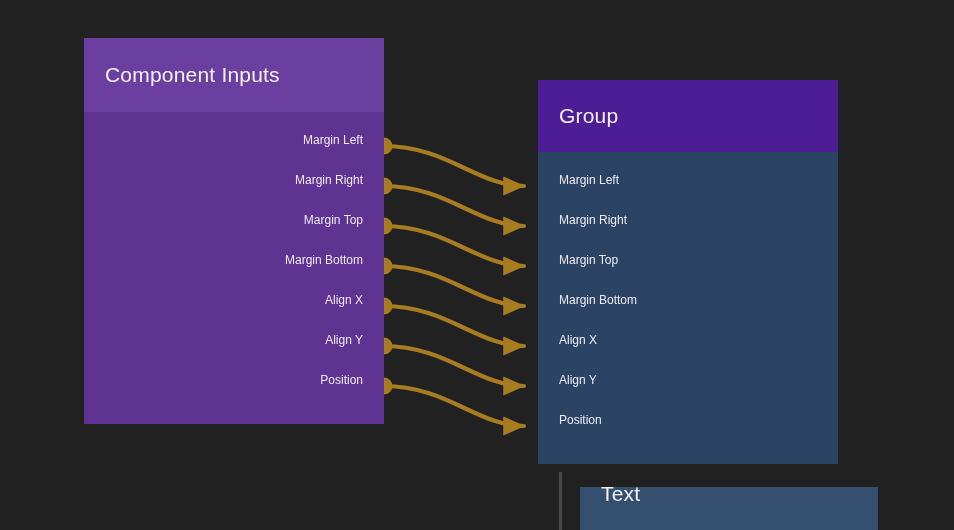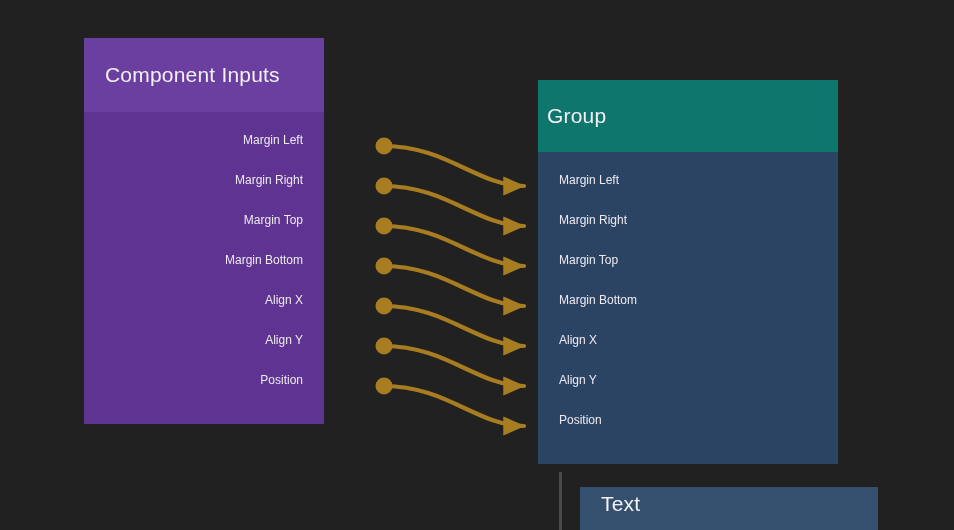--- a/index.html
+++ b/index.html
@@ -51,21 +51,21 @@
   .port-label {
     color: #ece9f0;
     font-size: 12px;
     white-space: nowrap;
     line-height: 1;
   }
   
   #node-component-inputs {
     left: 84px;
     top: 38px;
-    width: 240px;
+    width: 300px;
     background: #5e3391;
     text-align: right;
   }
   #node-component-inputs .node-header {
     height: 74px;
     background: #6b3fa0;
     padding-left: 21px;
   }
   #node-component-inputs .node-body {
     height: 312px;
@@ -77,43 +77,43 @@
   }
   
   #node-group {
     left: 538px;
     top: 80px;
     width: 300px;
     background: #2c4463;
   }
   #node-group .node-header {
     height: 72px;
-    background: #0f766e;
-    padding-left: 9px;
+    background: #4c1d95;
+    padding-left: 21px;
   }
   #node-group .node-body {
     height: 312px;
     padding-top: 8px;
   }
   #node-group .port-row {
     justify-content: flex-start;
     padding-left: 21px;
   }
   
   #node-text {
     left: 580px;
     top: 487px;
     width: 298px;
     height: 43px;
     background: #34506e;
   }
   #node-text .node-header {
     height: 43px;
     padding-left: 21px;
-    align-items: center;
+    align-items: flex-start;
   }
   #node-text .node-title {
     transform: translateY(-5px);
   }
   
   #text-connector-line {
     position: absolute;
     left: 559px;
     top: 472px;
     width: 3px;

